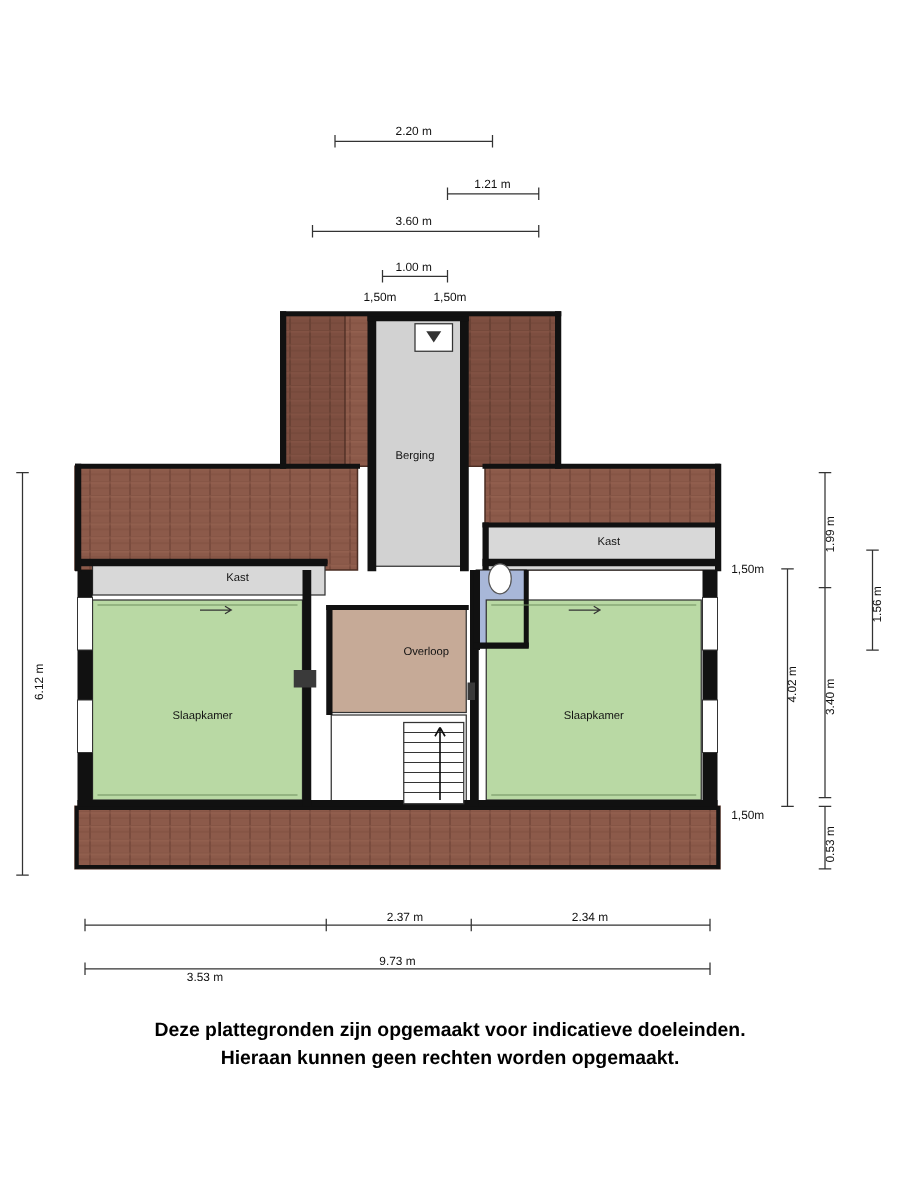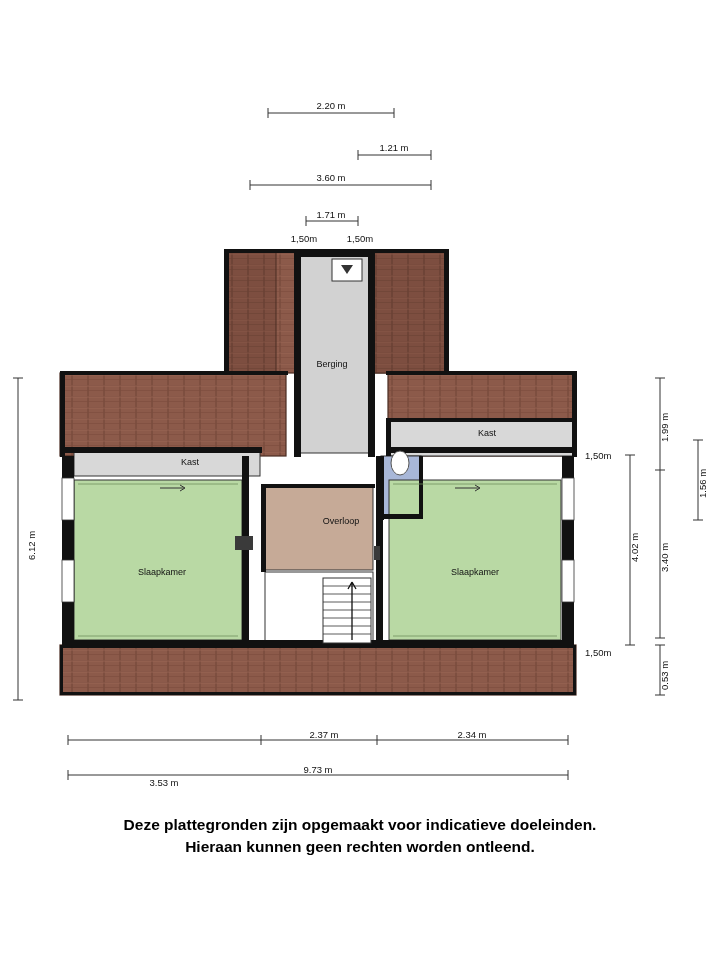--- a/index.html
+++ b/index.html
@@ -207,21 +207,21 @@
     <path d="M660 645 V695 M655 645 H665 M655 695 H665"></path>
 
     <path d="M698 440 V520 M693 440 H703 M693 520 H703"></path>
   </g>
 </svg>
 
 <div>
   <div class="dim-label center" style="left:331px;top:100px;">2.20 m</div>
   <div class="dim-label center" style="left:394px;top:142px;">1.21 m</div>
   <div class="dim-label center" style="left:331px;top:172px;">3.60 m</div>
-  <div class="dim-label center" style="left:331px;top:209px;">1.71 m</div>
+  <div class="dim-label center" style="left:331px;top:209px;">1.00 m</div>
   <div class="dim-label center" style="left:304px;top:233px;">1,50m</div>
   <div class="dim-label center" style="left:360px;top:233px;">1,50m</div>
 
   <div class="dim-label center" style="left:164px;top:729px;margin-top:48px;">3.53 m</div>
   <div class="dim-label center" style="left:324px;top:729px;">2.37 m</div>
   <div class="dim-label center" style="left:472px;top:729px;">2.34 m</div>
   <div class="dim-label center" style="left:318px;top:764px;">9.73 m</div>
 
   <div class="dim-label vert" style="left:26px;top:560px;transform:rotate(-90deg);">6.12 m</div>
 
@@ -237,13 +237,13 @@
 <div>
   <div class="room-label" style="left:332px;top:364px;">Berging</div>
   <div class="room-label" style="left:487px;top:433px;">Kast</div>
   <div class="room-label" style="left:190px;top:462px;">Kast</div>
   <div class="room-label" style="left:313px;top:521px;margin-left:28px;">Overloop</div>
   <div class="room-label" style="left:162px;top:572px;">Slaapkamer</div>
   <div class="room-label" style="left:475px;top:572px;">Slaapkamer</div>
 </div>
 
 <div class="disclaimer" style="top:814px;">Deze plattegronden zijn opgemaakt voor indicatieve doeleinden.</div>
-<div class="disclaimer" style="top:836px;">Hieraan kunnen geen rechten worden ontleend.</div>
+<div class="disclaimer" style="top:836px;">Hieraan kunnen geen rechten worden opgemaakt.</div>
 
 </body></html>

